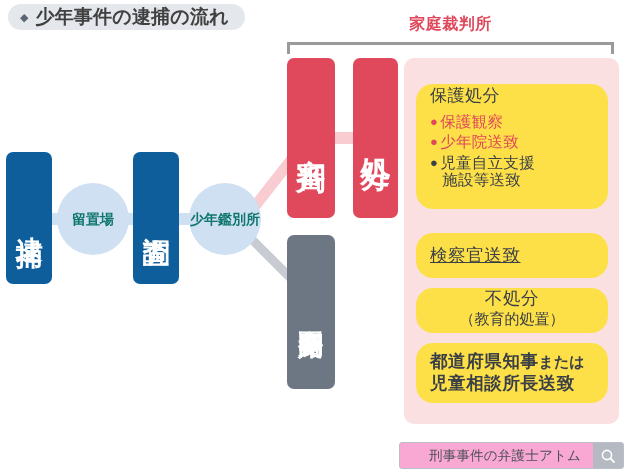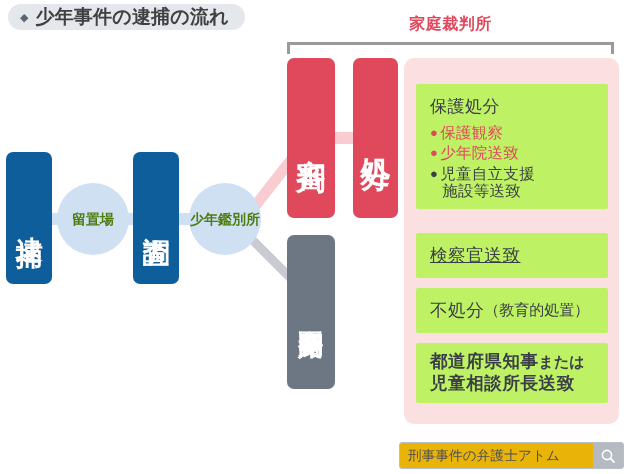--- a/index.html
+++ b/index.html
@@ -129,21 +129,21 @@
 
   
   .circle {
     position: absolute;
     border-radius: 50%;
     background: #cfe0f3;
     display: flex;
     align-items: center;
     justify-content: center;
     text-align: left;
-    color: #4d7c0f;
+    color: #0f766e;
     font-weight: bold;
     line-height: 1.15;
     box-sizing: border-box;
   }
   #circle-ryuchijo { left: 57px;  top: 183px; width: 72px; height: 72px; font-size: 14px; }
   #circle-kanbetsu { left: 189px; top: 183px; width: 72px; height: 72px; font-size: 14px; }
 
   
   .conn-h {
     position: absolute;
@@ -176,29 +176,29 @@
     top: 226px;
     width: 82px;
     height: 9px;
     background: #c8ccd2;
     transform: rotate(45deg);
   }
 
   
   .card {
     position: absolute;
-    background: #bef264;
-    border-radius: 2px;
+    background: #fde047;
+    border-radius: 17px;
     box-sizing: border-box;
-    padding: 11px 14px;
+    padding: 0 14px;
     color: #3b3f47;
   }
   #card-hogo   { left: 416px; top: 84px;  width: 192px; height: 125px; }
   #card-kensatsu{ left: 416px; top: 233px; width: 192px; height: 45px; display: flex; align-items: center; text-decoration: underline; }
-  #card-fushobun{ left: 416px; top: 288px; width: 192px; height: 45px; display: flex; align-items: center; }
+  #card-fushobun{ left: 416px; top: 288px; width: 192px; height: 45px; display: flex; align-items: center; flex-direction: column; }
   #card-chiji  { left: 416px; top: 343px; width: 192px; height: 60px; display: flex; align-items: center; font-weight: bold; }
 
   .card-title {
     font-size: 17px;
     font-weight: normal;
     color: #3b3f47;
     margin-bottom: 6px;
     letter-spacing: .5px;
   }
   .bullet-row {
@@ -235,21 +235,22 @@
     position: absolute;
     left: 399px;
     top: 442px;
     width: 225px;
     height: 27px;
     display: flex;
     border: 1px solid #b9bec7;
     border-radius: 3px;
     box-sizing: border-box;
     overflow: hidden;
-    background: #eab308;
+    background: #f9a8d4;
+    padding-left: 21px;
   }
   .search-input {
     flex: 1;
     display: flex;
     align-items: center;
     padding-left: 8px;
     font-size: 13.5px;
     color: #4a4f58;
     white-space: nowrap;
     letter-spacing: .2px;

